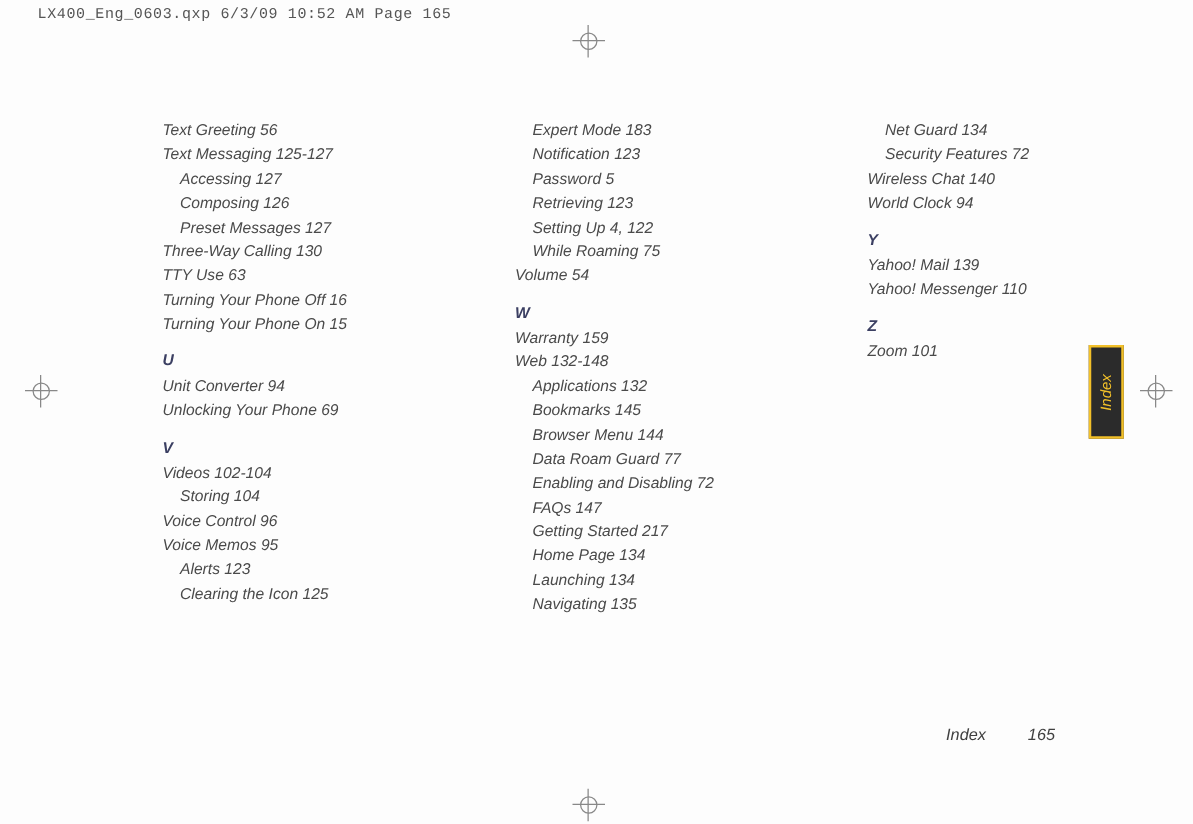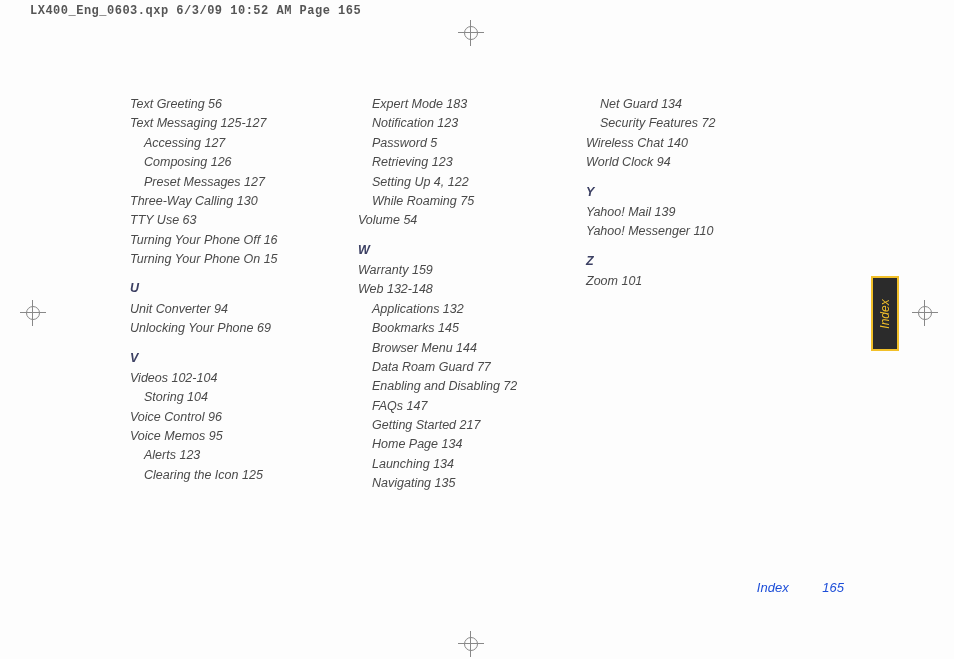--- a/index.html
+++ b/index.html
@@ -14,36 +14,36 @@
     color: #4a4a4a;
   }
   .header {
     position: absolute;
     top: 4px;
     left: 30px;
     font-family: "Courier New", monospace;
     font-size: 12px;
     color: #555;
     letter-spacing: 0.5px;
-    font-weight: bold;
   }
 
   
   .crop { position: absolute; }
 
   .page {
     position: absolute;
     left: 130px;
     top: 95px;
     right: 60px;
     bottom: 60px;
   }
   .cols {
     display: flex;
     gap: 28px;
+    justify-content: space-between;
   }
   .col {
     width: 200px;
     font-style: italic;
     font-size: 12.5px;
     line-height: 1.55;
     color: #4a4a4a;
   }
   .entry { white-space: nowrap; }
   .sub { padding-left: 14px; }
@@ -53,21 +53,21 @@
     color: #3b3f62;
     margin-top: 10px;
     margin-bottom: 1px;
   }
   .footer {
     position: absolute;
     right: 110px;
     bottom: 64px;
     font-style: italic;
     font-size: 13px;
-    color: #1d4ed8;
+    color: #404040;
   }
   .footer .pg { margin-left: 30px; }
 
   .side-tab {
     position: absolute;
     right: 55px;
     top: 276px;
     width: 28px;
     height: 75px;
     background: #2b2b2b;

